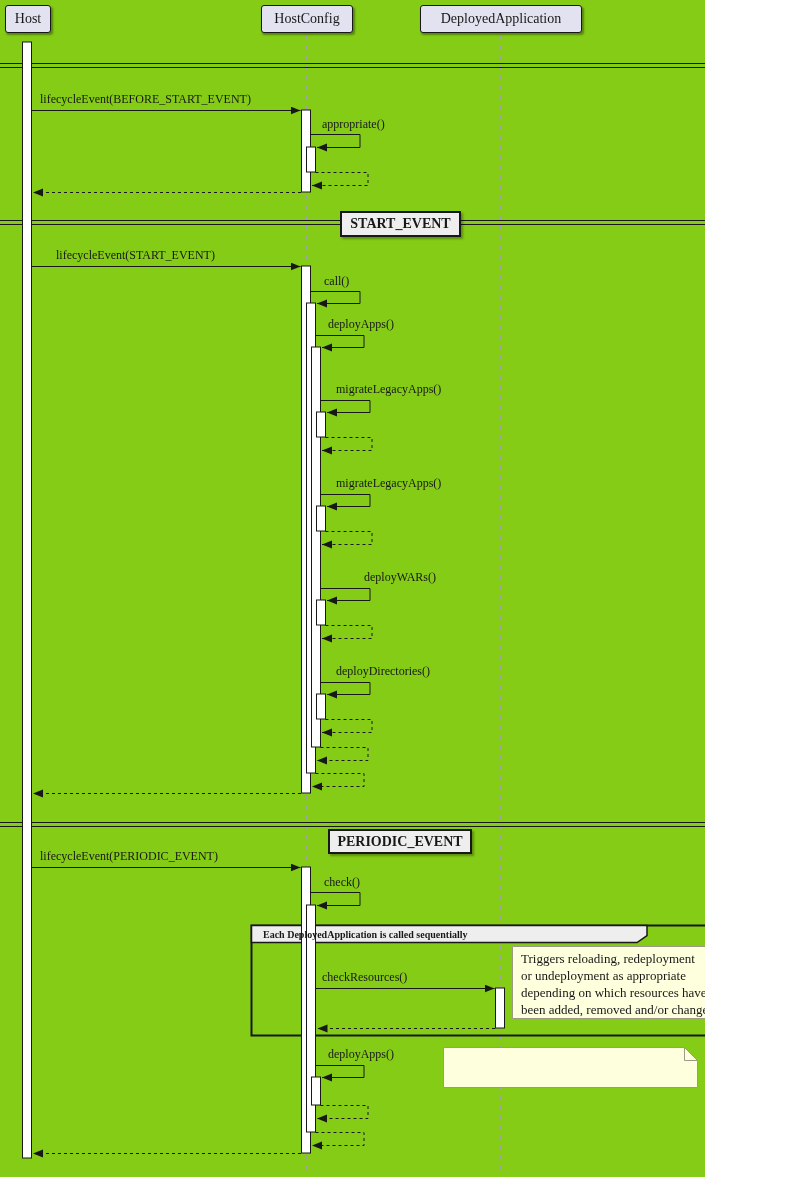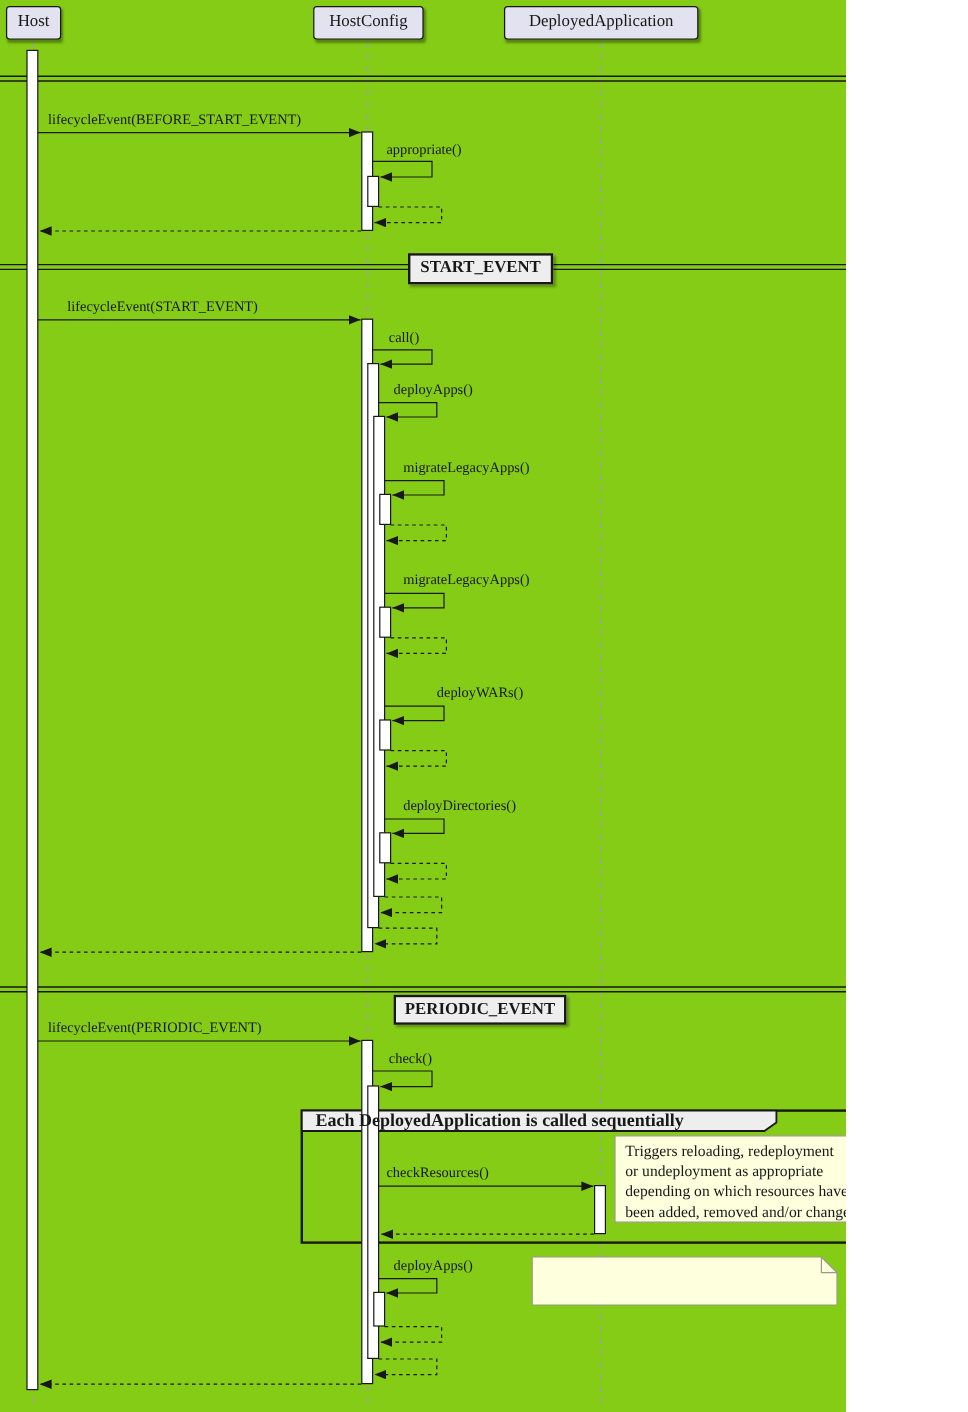--- a/index.html
+++ b/index.html
@@ -25,21 +25,21 @@
     background:#EEEEEE; border:2px solid #181818;
     font-size:14px; font-weight:bold;
     box-shadow:2px 2px 2px rgba(0,0,0,0.3);
     z-index:2; box-sizing:border-box;
   }
   .msg {
     position:absolute; font-size:12px; white-space:nowrap;
     z-index:2; line-height:16px;
   }
   .group-label {
-    position:absolute; font-size:15px; font-weight:bold;
+    position:absolute; font-size:10px; font-weight:bold;
     white-space:nowrap; z-index:2; line-height:15px;
   }
   .note-text {
     position:absolute; font-size:13px; line-height:17px;
     white-space:pre-line; z-index:2;
   }
 </style>
 </head>
 <body>
 

